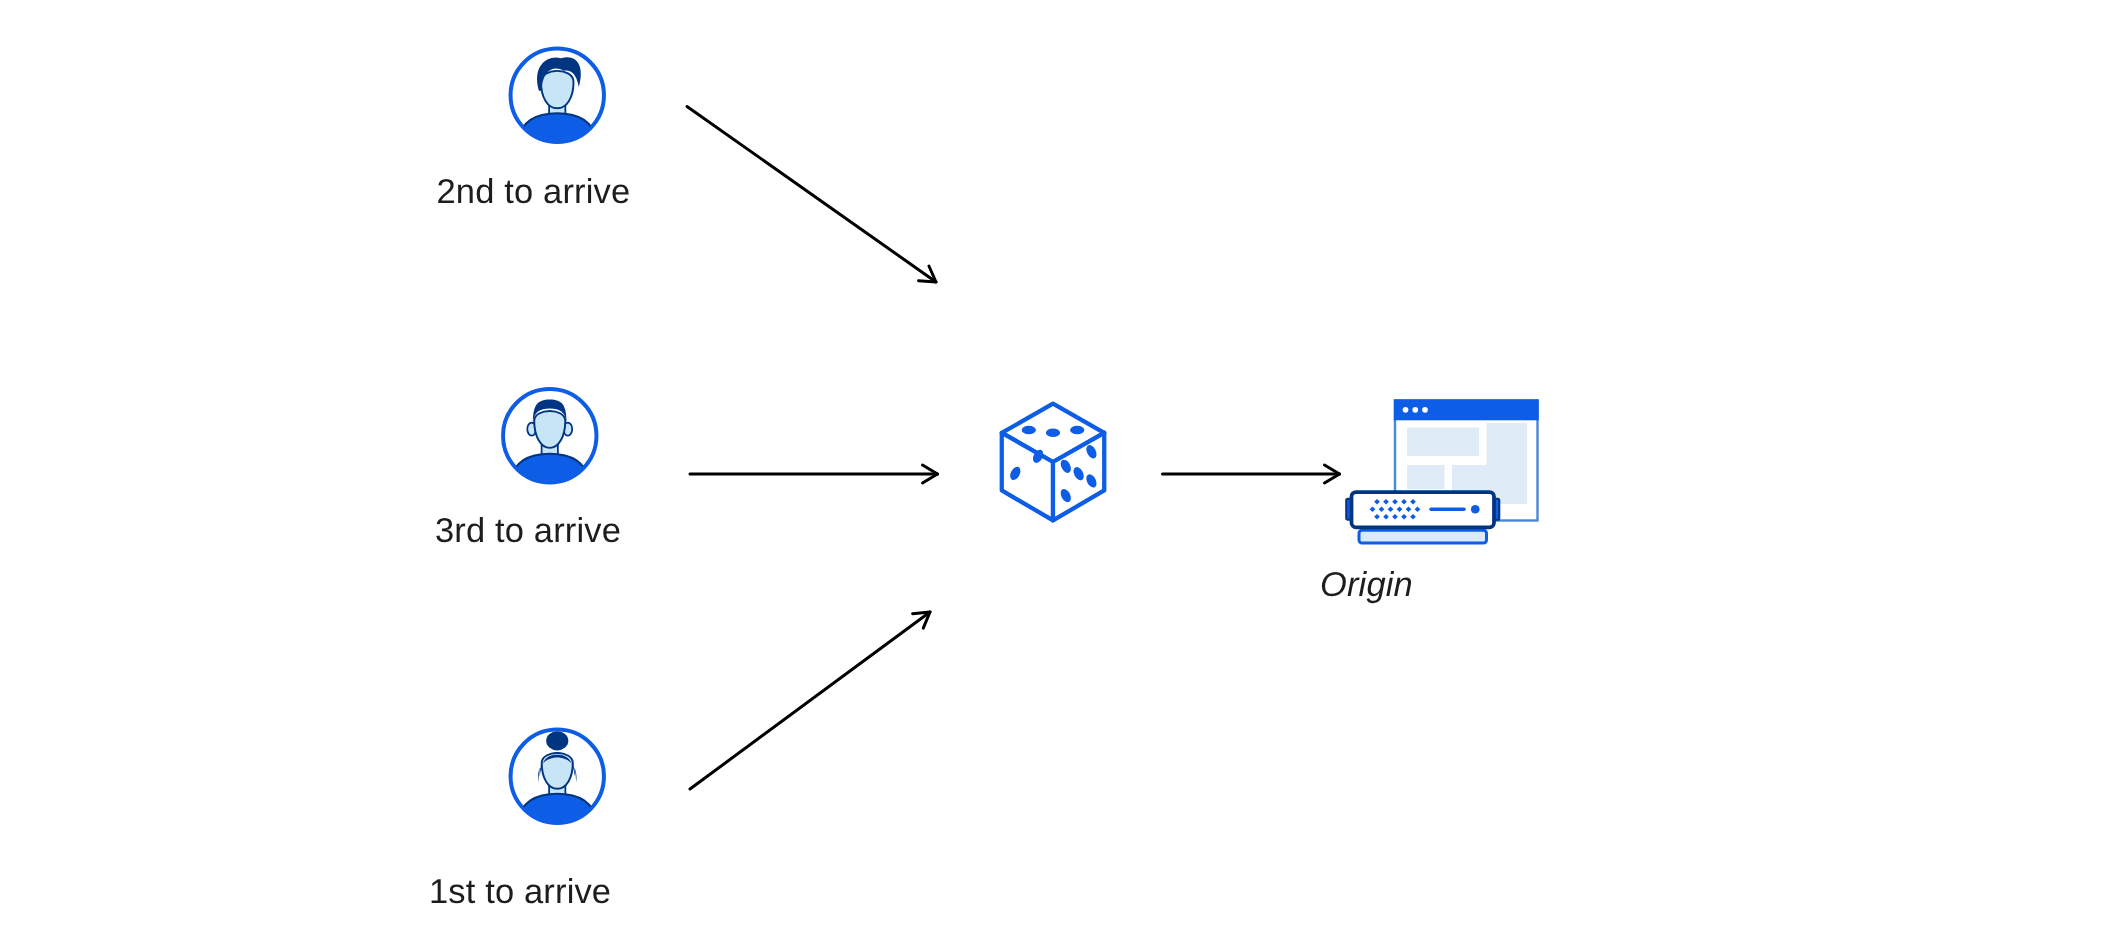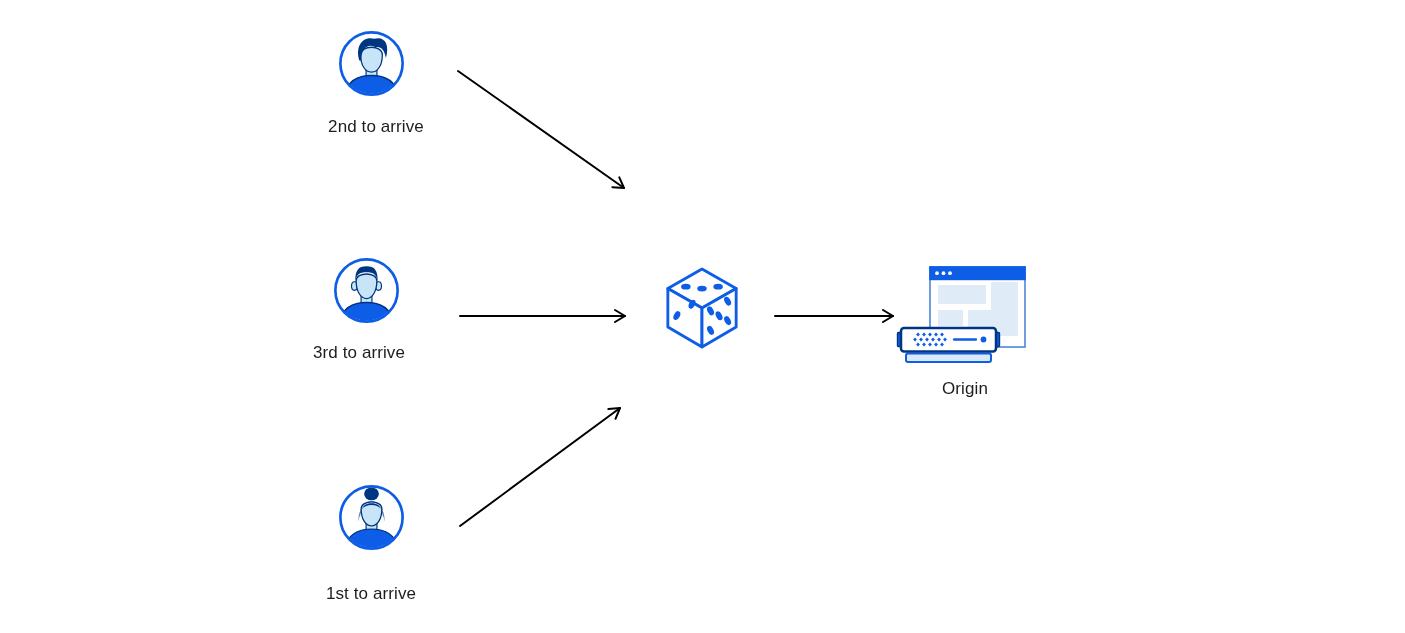--- a/index.html
+++ b/index.html
@@ -18,22 +18,22 @@
     background:#ffffff;
     font-family:"Liberation Sans", sans-serif;
     position:relative;
     overflow:hidden;
   }
   .canvas{position:absolute;inset:0;}
   .node{position:absolute;}
   .node-label{
     position:absolute;
     width:170px;
-    text-align:center;
-    font-size:17px;
+    text-align:left;
+    font-size:23px;
     line-height:20px;
     color:var(--label-text);
     letter-spacing:0.1px;
   }
   .arrows{position:absolute;left:0;top:0;pointer-events:none;}
   
   .f-white{fill:#ffffff}
   .f-blue{fill:var(--blue-primary)}
   .f-navy{fill:var(--blue-navy)}
   .f-face{fill:var(--blue-face)}
@@ -90,21 +90,21 @@
       <g clip-path="url(#clipB)">
         <path class="f-face s-navy" d="M28.5 35 L28.5 49 L39.5 49 L39.5 35 Z" stroke-width="1.2"></path>
         <path class="f-blue s-navy" d="M6 68 C9 51 20 46.2 34 46.2 C48 46.2 59 51 62 68 Z" stroke-width="1.4"></path>
         <ellipse class="f-face s-navy" cx="21.8" cy="29.5" rx="3" ry="4.4" stroke-width="1.2"></ellipse>
         <ellipse class="f-face s-navy" cx="46.2" cy="29.5" rx="3" ry="4.4" stroke-width="1.2"></ellipse>
         <path class="f-face s-navy" d="M23.5 24 C23.5 15 44.5 15 44.5 24 C44.5 34.5 40 42.2 34 42.2 C28 42.2 23.5 34.5 23.5 24 Z" stroke-width="1.3"></path>
         <path class="f-navy" d="M22.6 25 C22.6 13.5 25.5 9.5 34 9.5 C42.5 9.5 45.4 13.5 45.4 25 C44.4 18 41 15.6 34 15.6 C27 15.6 23.6 18 22.6 25 Z"></path>
       </g>
     </svg>
   </div>
-  <div class="node-label" style="left:274px;top:343px;">3rd to arrive</div>
+  <div class="node-label" style="left:290px;top:343px;">3rd to arrive</div>
 
   <div class="node" style="left:338px;top:484px;">
     <svg width="67" height="67" viewBox="0 0 68 68">
       <defs>
           <clipPath id="clipC">
             <circle cx="34" cy="34" r="30.6"></circle>
           </clipPath>
         </defs>
       <circle class="f-white s-blue" cx="34" cy="34" r="31.6" stroke-width="2.7"></circle>
       <g clip-path="url(#clipC)">
@@ -179,15 +179,15 @@
         <use href="#dm" x="22" y="84.5"></use>
           <use href="#dm" x="28" y="84.5"></use>
           <use href="#dm" x="34" y="84.5"></use>
           <use href="#dm" x="40" y="84.5"></use>
           <use href="#dm" x="46" y="84.5"></use>
         <line class="s-blue" x1="58" y1="79.5" x2="80" y2="79.5" stroke-width="2.3" stroke-linecap="round"></line>
         <circle class="f-blue" cx="87.5" cy="79.5" r="2.9"></circle>
       </g>
     </svg>
   </div>
-  <div class="node-label" style="left:880px;top:379px;">Origin</div>
+  <div class="node-label" style="left:880px;top:379px;font-style:italic;">Origin</div>
 
 </div>
 
 </body></html>

